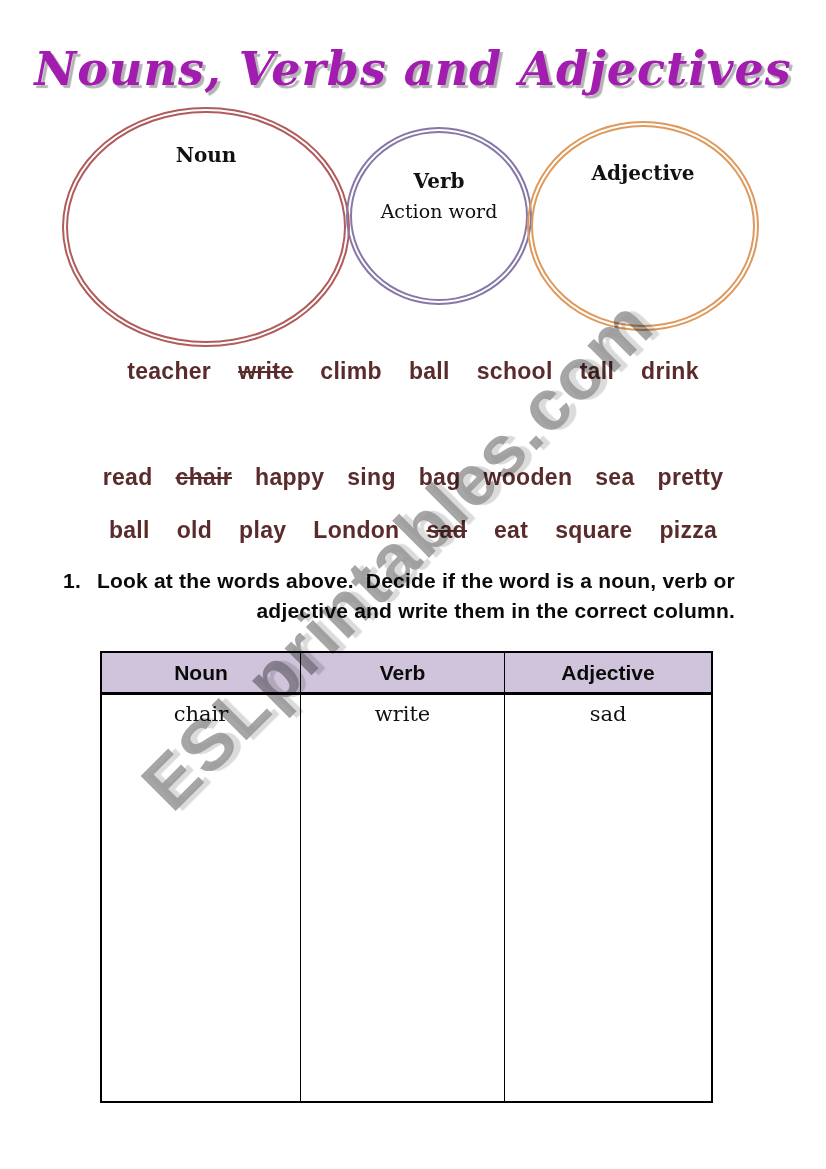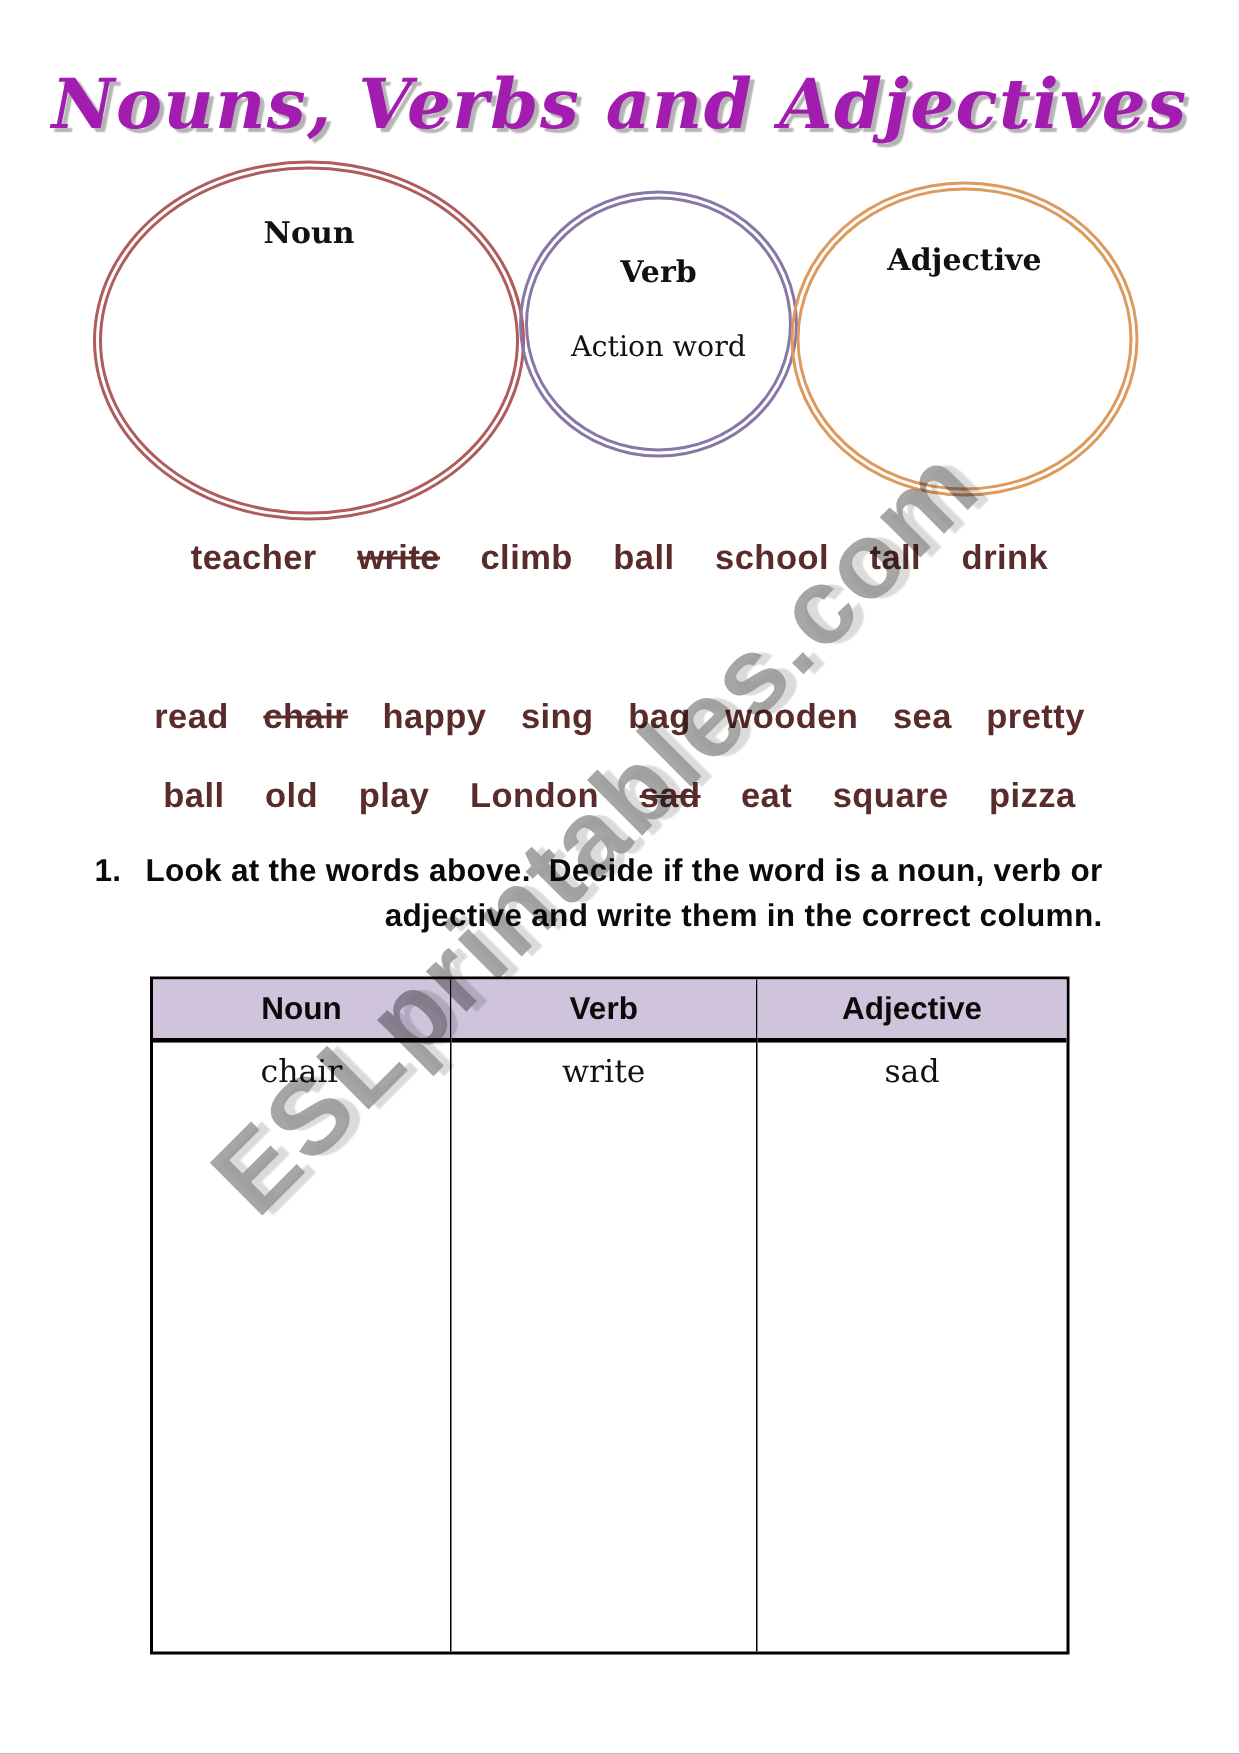--- a/index.html
+++ b/index.html
@@ -35,21 +35,21 @@
   .ellipse .body{font-size:19px;line-height:1.5;}
   .ellipse-noun{
     left:62px;top:107px;width:288px;height:240px;
     border:6px double #b05c5c;padding-top:30px;
   }
   .ellipse-noun .body{margin-top:10px;width:230px;}
   .ellipse-verb{
     left:346px;top:127px;width:186px;height:178px;
     border:6px double #8677a6;padding-top:36px;
   }
-  .ellipse-verb .body{margin-top:24px;}
+  .ellipse-verb .body{margin-top:4px;}
   .ellipse-adjective{
     left:527px;top:121px;width:232px;height:210px;
     border:6px double #de9a5c;padding-top:34px;
   }
   .ellipse-adjective .body{margin-top:12px;width:190px;}
 
   
   .word-row{
     position:absolute;left:0;width:826px;
     display:flex;justify-content:center;align-items:flex-end;

